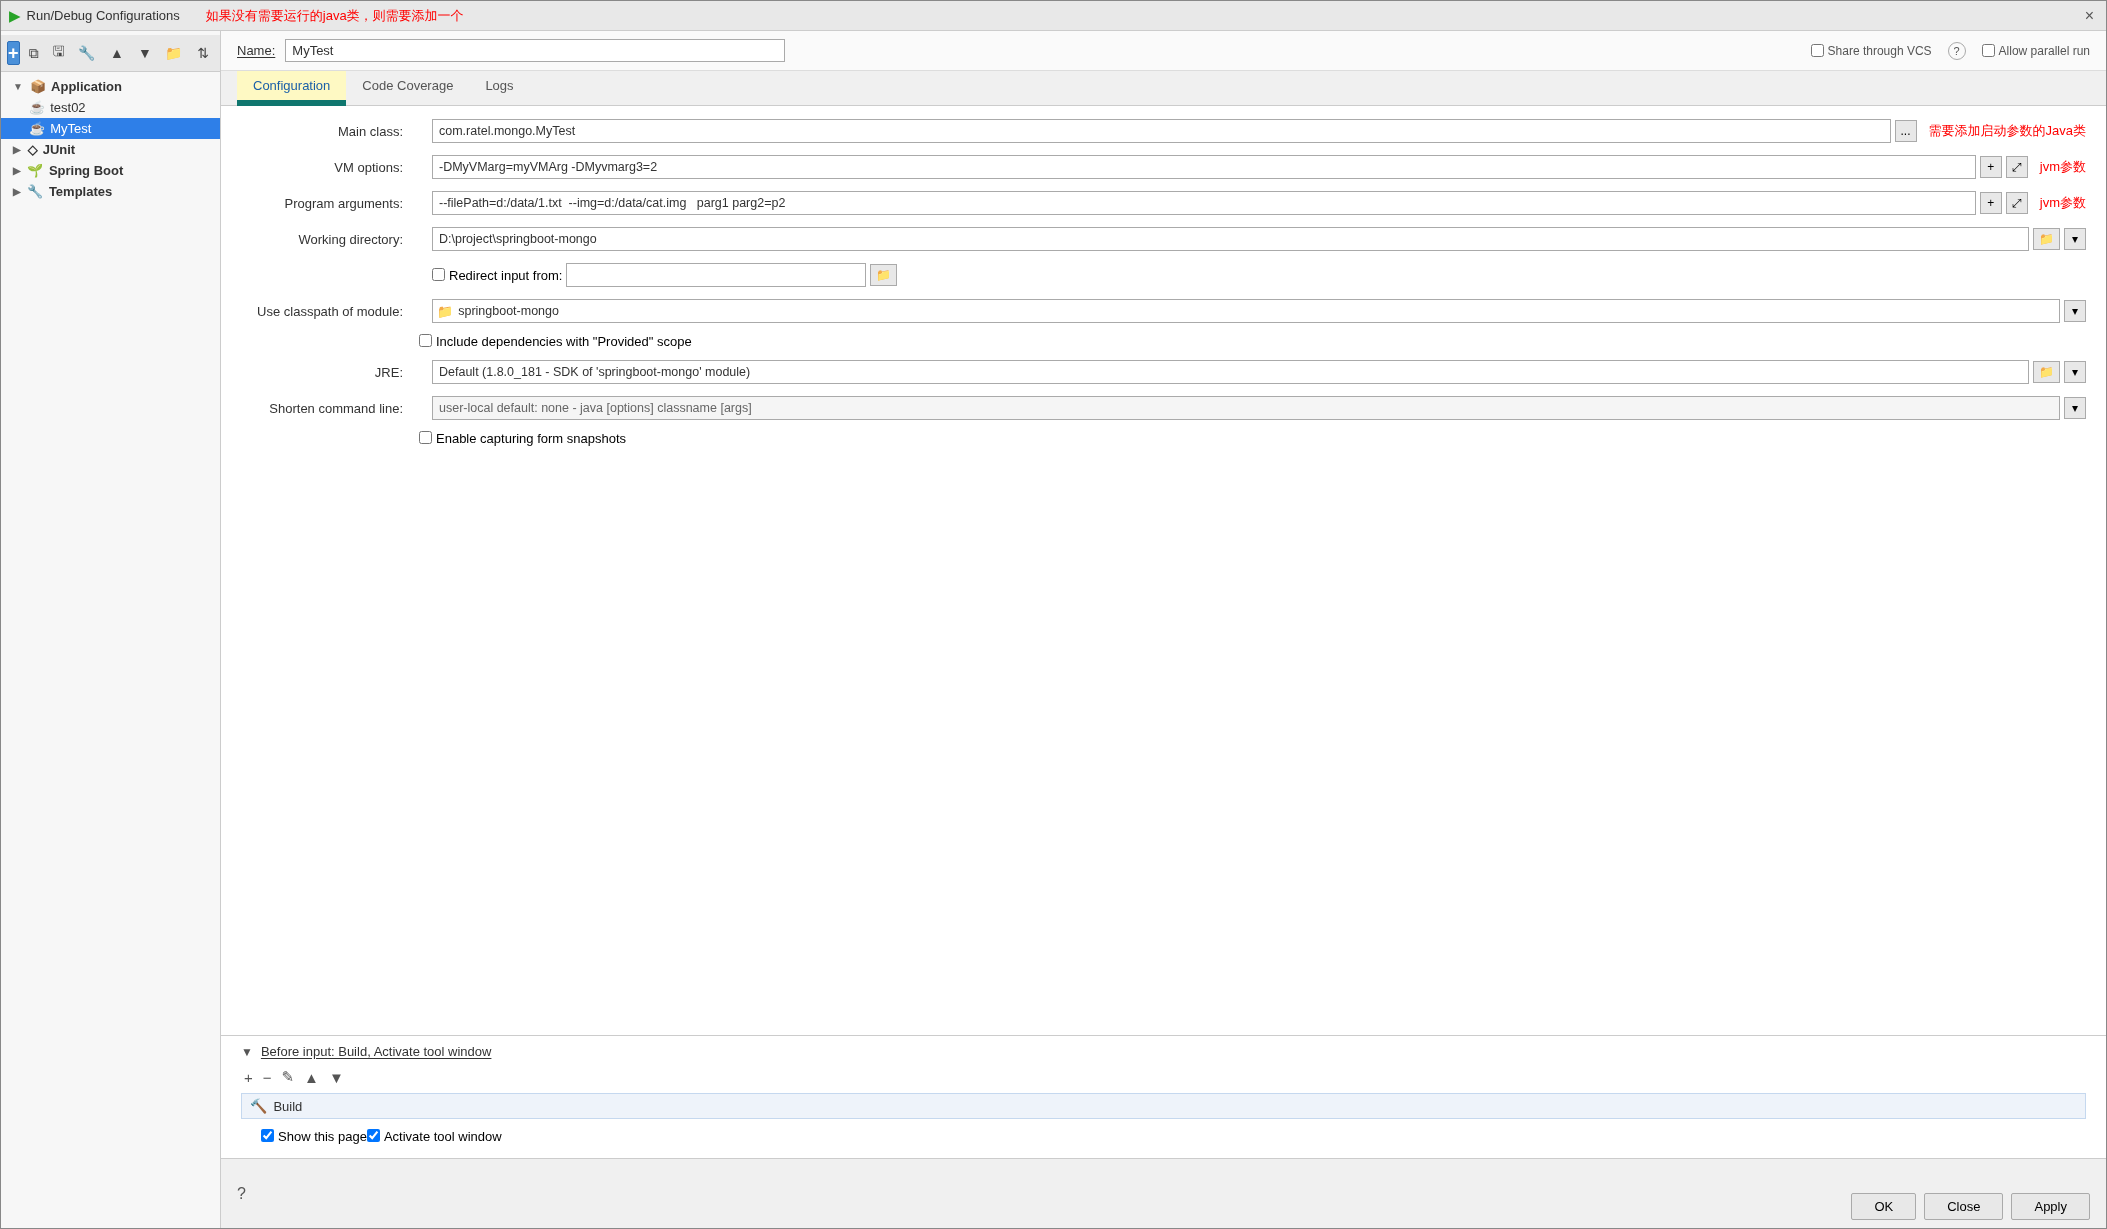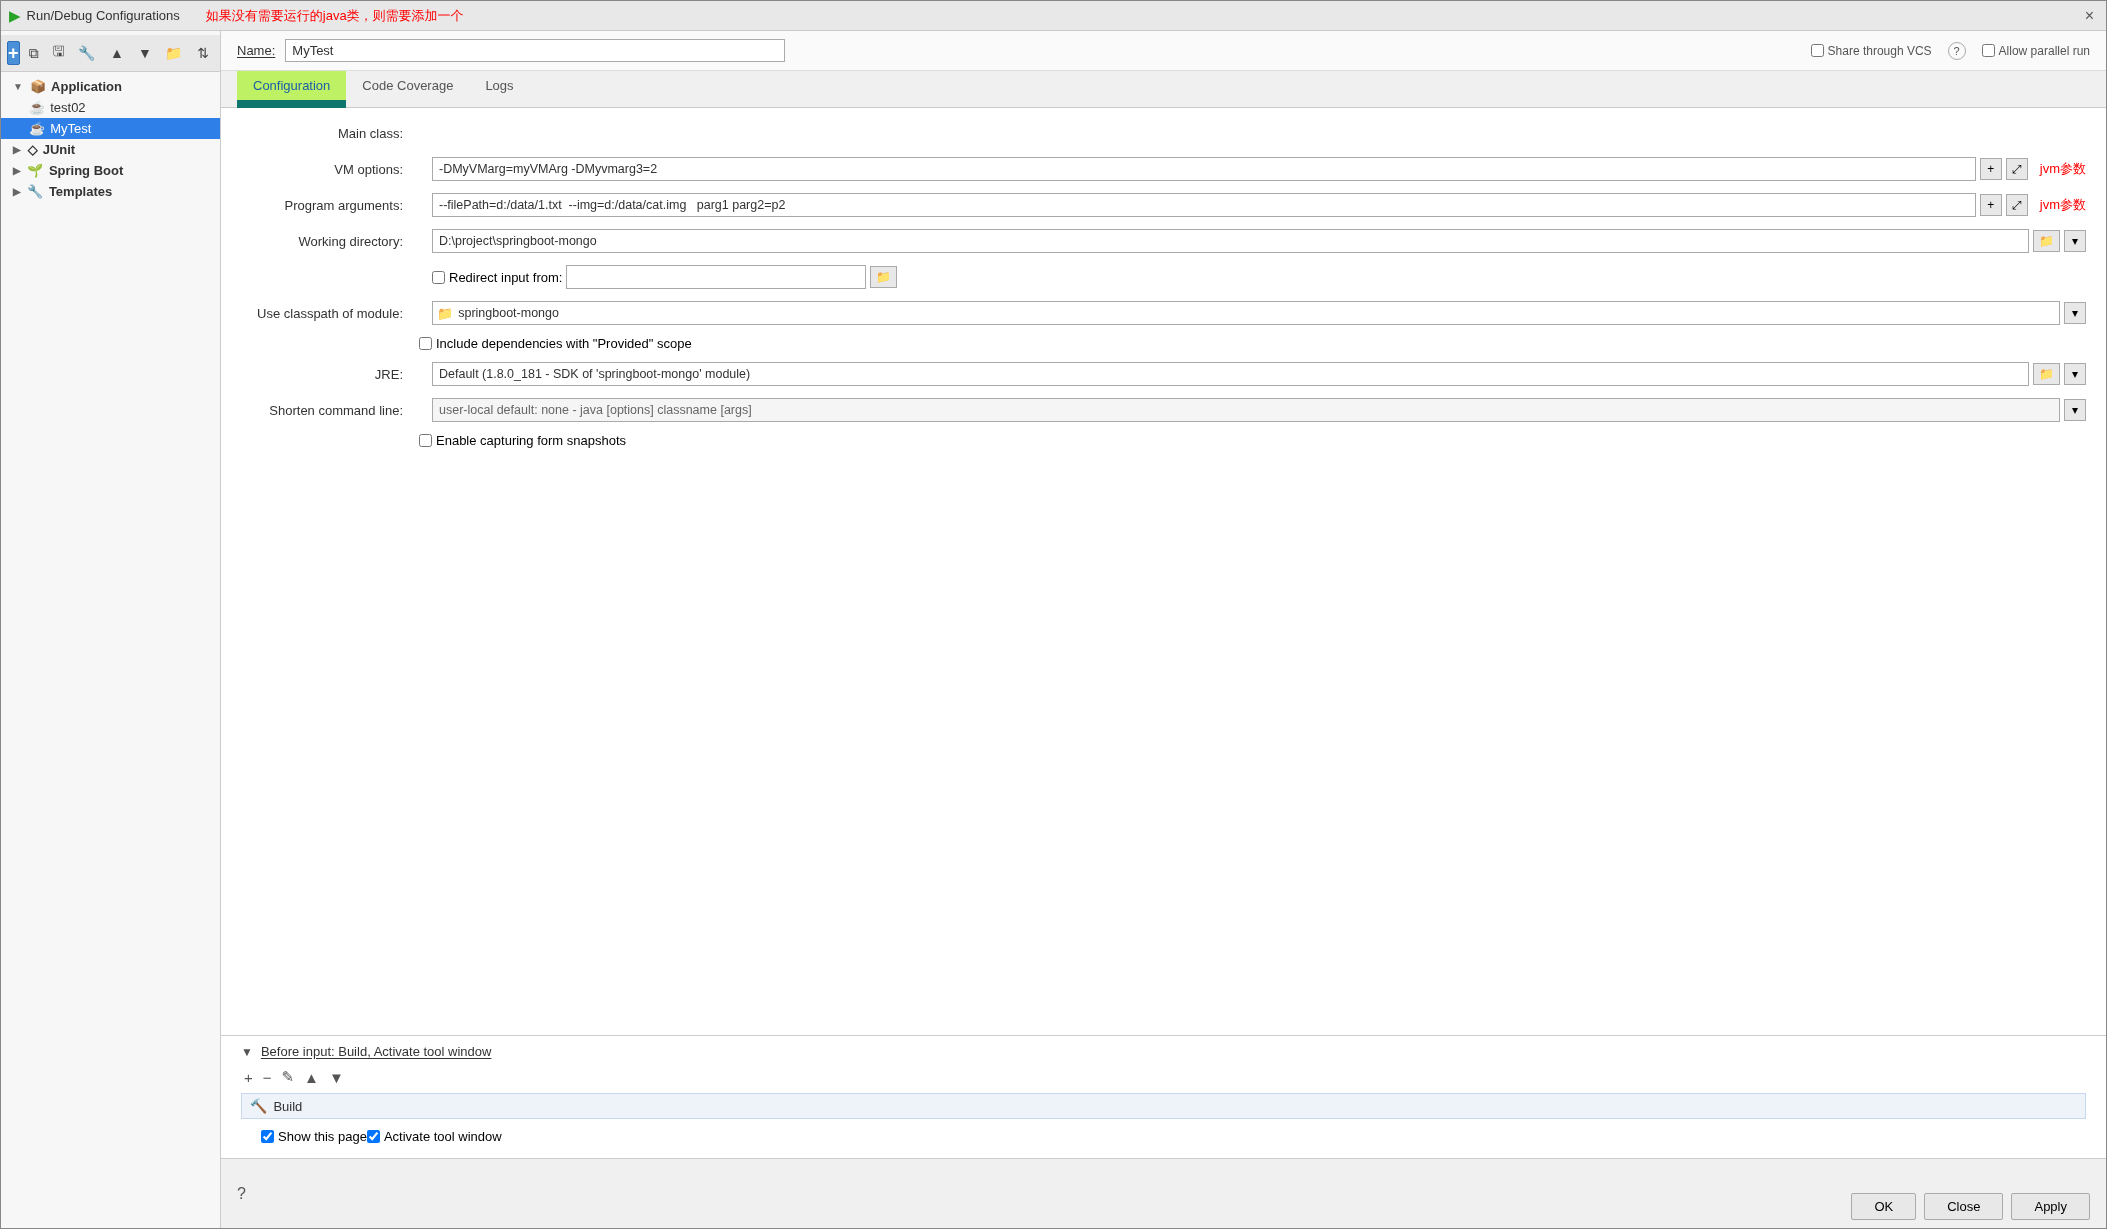--- a/index.html
+++ b/index.html
@@ -150,43 +150,43 @@
     .header-right {
       margin-left: auto;
       display: flex;
       align-items: center;
       gap: 16px;
       font-size: 12px;
       color: #555;
     }
     .checkbox-label {
       display: flex;
-      align-items: center;
+      align-items: flex-start;
       gap: 4px;
       cursor: pointer;
     }
     .tabs {
       display: flex;
       border-bottom: 1px solid #ccc;
       background: #f0f0f0;
       padding: 0 16px;
       gap: 0;
     }
     .tab {
       padding: 7px 16px;
       cursor: pointer;
       font-size: 13px;
       color: #555;
       border-bottom: 2px solid transparent;
       margin-bottom: -1px;
     }
     .tab.active {
       color: #1a5fa8;
-      border-bottom: 8px solid #0f766e;
-      background: #bef264;
+      border-bottom: 6px solid #0f766e;
+      background: #fef9c3;
     }
     .form-area {
       padding: 12px 20px;
       overflow-y: auto;
       flex: 1;
     }
     .form-row {
       display: flex;
       align-items: center;
       margin-bottom: 10px;
@@ -428,20 +428,25 @@
       <div class="tabs">
         <div class="tab active">Configuration</div>
         <div class="tab">Code Coverage</div>
         <div class="tab">Logs</div>
       </div>
 
       <div class="form-area">
 
         <div class="form-row">
           <span class="form-label">Main class:</span>
+          <div class="form-value-row">
+            <input class="form-input" type="text" value="com.ratel.mongo.MyTest" style="">
+            <button class="small-btn">...</button>
+            <span class="annotation-chinese">需要添加启动参数的Java类</span>
+          </div>
         </div>
 
         <div class="form-row">
           <span class="form-label">VM options:</span>
           <div class="form-value-row">
             <input class="form-input" type="text" value="-DMyVMarg=myVMArg -DMyvmarg3=2" style="">
             <button class="small-btn">+</button>
             <button class="small-btn">⤢</button>
             <span class="annotation-chinese">jvm参数</span>
           </div>

